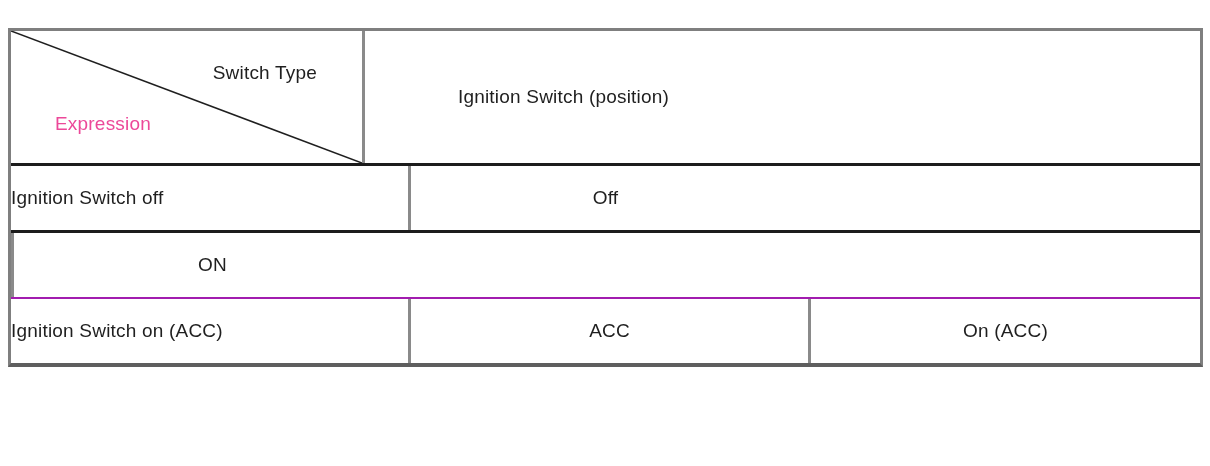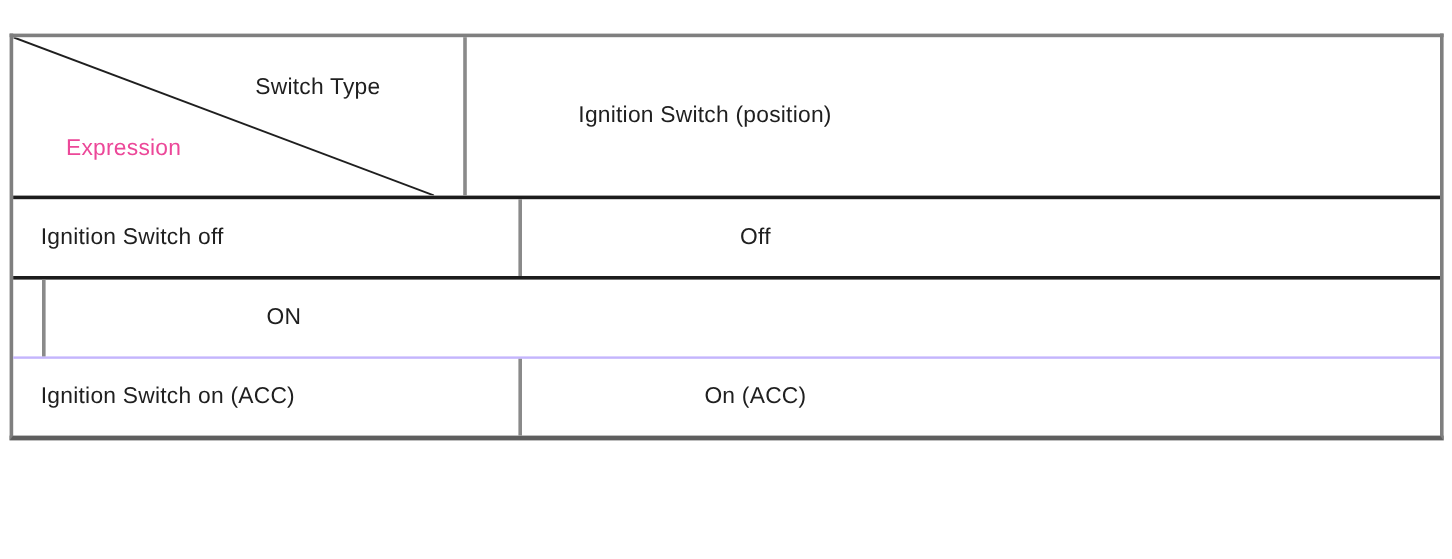--- a/index.html
+++ b/index.html
@@ -21,34 +21,34 @@
     width: 1195px;
     box-sizing: border-box;
     border: 3px solid #7f7f7f;
     border-bottom: 4px solid #5e5e5e;
     background: #ffffff;
   }
   .t-row { display: flex; }
   .t-header { height: 132px; }
   .t-body { height: 64px; }
   .sep-heavy { border-top: 3px solid #1c1c1c; }
-  .sep-light { border-top: 2px solid #c4b5fd; }
+  .sep-light { border-top: 2px solid #a21caf; }
   .cell {
     box-sizing: border-box;
     display: flex;
     align-items: center;
     font-size: 19px;
     color: #1f1f1f;
     letter-spacing: 0.2px;
     overflow: hidden;
   }
-  .col1 { width: 397px; padding-left: 23px; }
+  .col1 { width: 397px; }
   .col2 { width: 400px; border-left: 3px solid #8a8a8a; }
   .col3 { width: 392px; border-left: 3px solid #8a8a8a; }
-  .center { justify-content: center; margin-left: 24px; }
+  .center { justify-content: center; }
   .shifted { padding-top: 0; }
   .corner-cell {
     position: relative;
     width: 351px;
     padding: 0;
     display: block;
   }
   .corner-cell svg.diag {
     position: absolute;
     left: 0; top: 0;
@@ -94,17 +94,18 @@
     <div class="cell col1">Ignition Switch off</div>
     <div class="cell col3 center shifted">Off</div>
   </div>
 
   <div class="t-row t-body sep-heavy">
     <div class="cell col2 center">ON</div>
   </div>
 
   <div class="t-row t-body sep-light">
     <div class="cell col1">Ignition Switch on (ACC)</div>
+    <div class="cell col2 center">ACC</div>
     <div class="cell col3 center shifted">On (ACC)</div>
   </div>
 
 
 </div>
 
 </body></html>

